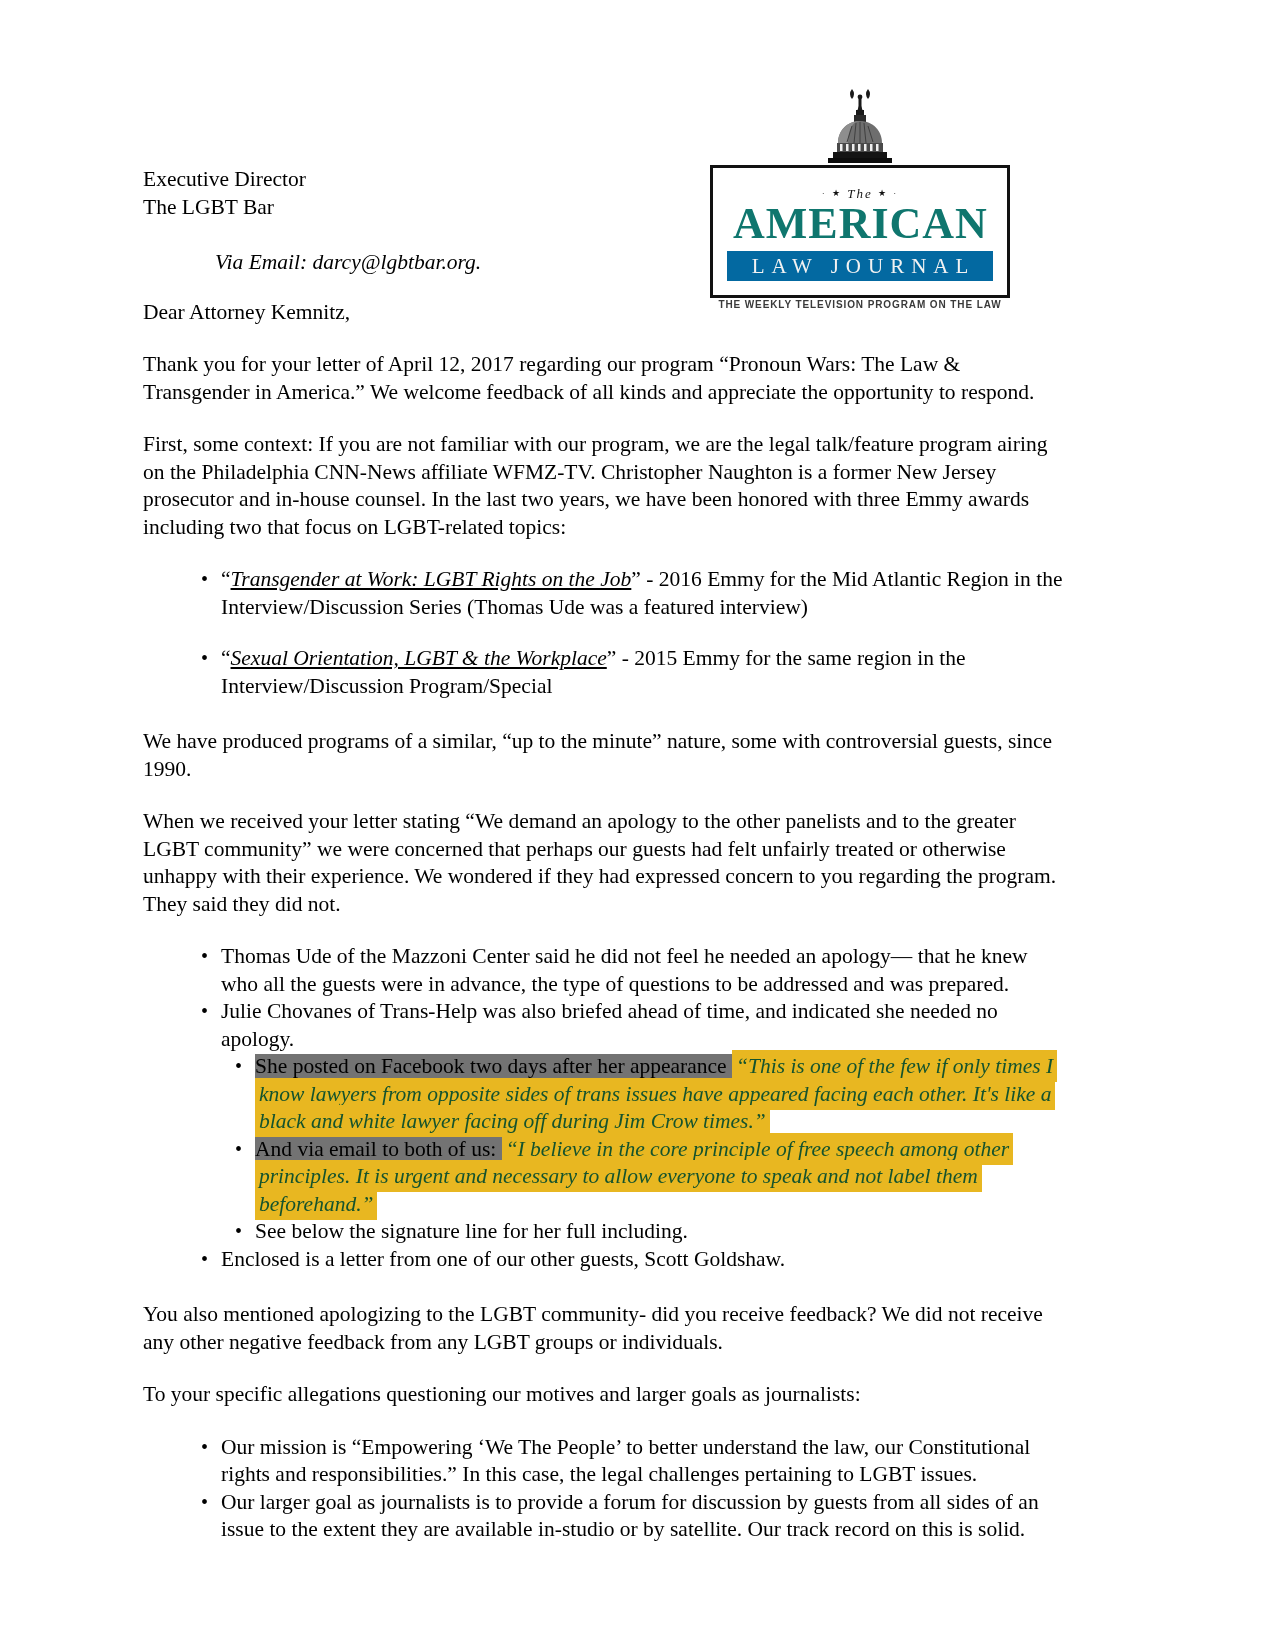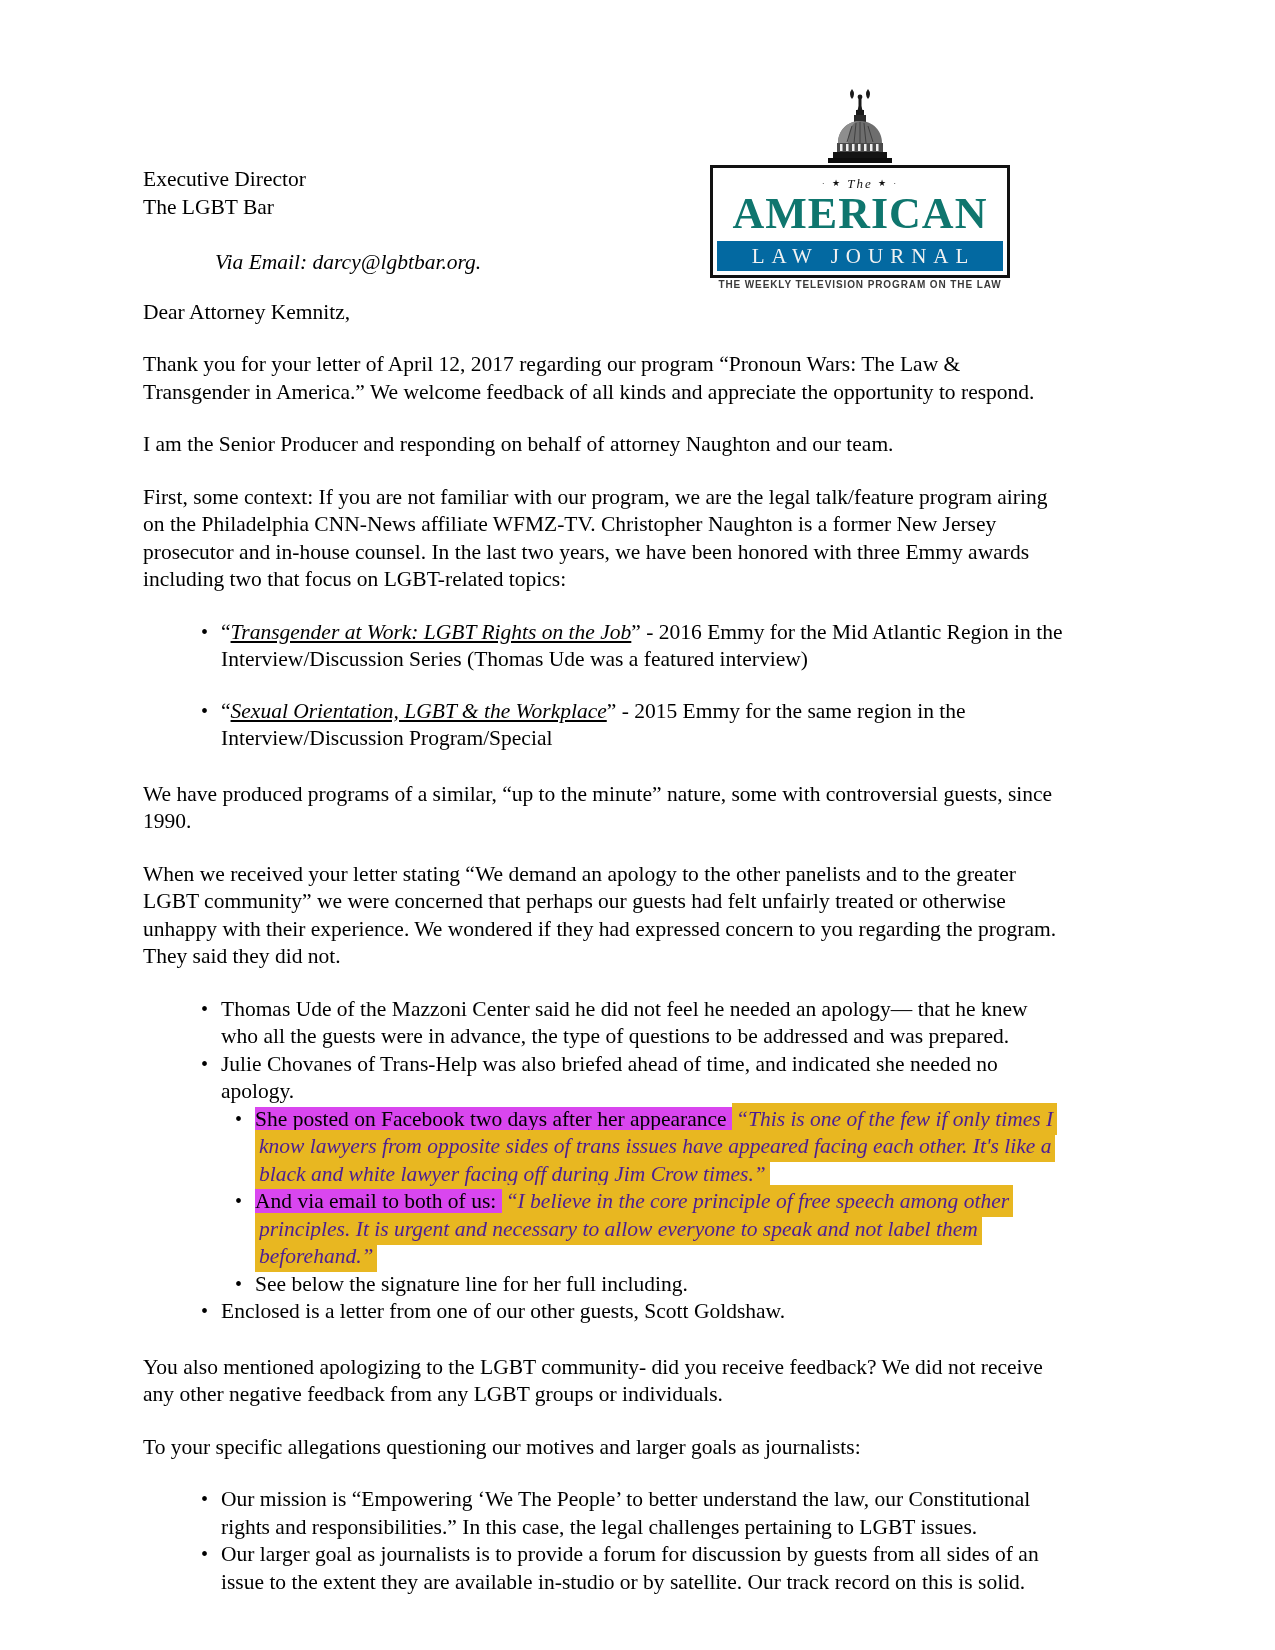--- a/index.html
+++ b/index.html
@@ -32,21 +32,21 @@
     height: 80px;
     display: flex;
     align-items: flex-end;
     justify-content: center;
   }
   .dome-svg { display: block; }
 
   .logo-box {
     border: 3px solid #111111;
     background: #ffffff;
-    padding: 4px;
+    padding: 14px;
   }
   .logo-the {
     text-align: center;
     font-size: 13px;
     line-height: 14px;
     padding-top: 4px;
     letter-spacing: 2px;
     font-style: italic;
     font-family: "Liberation Serif", serif;
     color: #111;
@@ -130,29 +130,29 @@
   .gap-item { margin-bottom: 24px; }
 
   .title-it {
     font-style: italic;
     text-decoration: underline;
   }
   .quote-it {
     font-style: italic;
   }
   mark.hl {
-    background-color: #d946ef;
+    background-color: #737373;
     color: #000000;
     padding: 0;
     box-decoration-break: clone;
     -webkit-box-decoration-break: clone;
   }
   mark.hl2 {
     background-color: #e8b721;
-    color: #4c1d95;
+    color: #14532d;
     padding: 4px;
     box-decoration-break: clone;
     -webkit-box-decoration-break: clone;
   }
 </style>
 </head>
 <body>
 
 <div class="page">
 
@@ -221,21 +221,20 @@
     <div class="addr-line">The LGBT Bar</div>
     <div class="spacer-28"></div>
 
     <div class="via-email">Via Email: darcy@lgbtbar.org.</div>
     <div class="spacer-22"></div>
 
     <div class="blk">Dear Attorney Kemnitz,</div>
 
     <div class="blk">Thank you for your letter of April 12, 2017 regarding our program “Pronoun Wars: The Law &amp; Transgender in America.” We welcome feedback of all kinds and appreciate the opportunity to respond.</div>
 
-    <div class="blk">I am the Senior Producer and responding on behalf of attorney Naughton and our team.</div>
 
     <div class="blk">First, some context: If you are not familiar with our program, we are the legal talk/feature program airing on the Philadelphia CNN-News affiliate WFMZ-TV. Christopher Naughton is a former New Jersey prosecutor and in-house counsel. In the last two years, we have been honored with three Emmy awards including two that focus on LGBT-related topics:</div>
 
     <ul>
       <li class="bullet lvl1 gap-item">
         <span class="bdot">•</span><span>“</span><span class="title-it">Transgender at Work: LGBT Rights on the Job</span><span>” - 2016 Emmy for the Mid Atlantic Region in the Interview/Discussion Series (Thomas Ude was a featured interview)</span>
       </li>
       <li class="bullet lvl1">
         <span class="bdot">•</span><span>“</span><span class="title-it">Sexual Orientation, LGBT &amp; the Workplace</span><span>” - 2015 Emmy for the same region in the Interview/Discussion Program/Special</span>
       </li>

